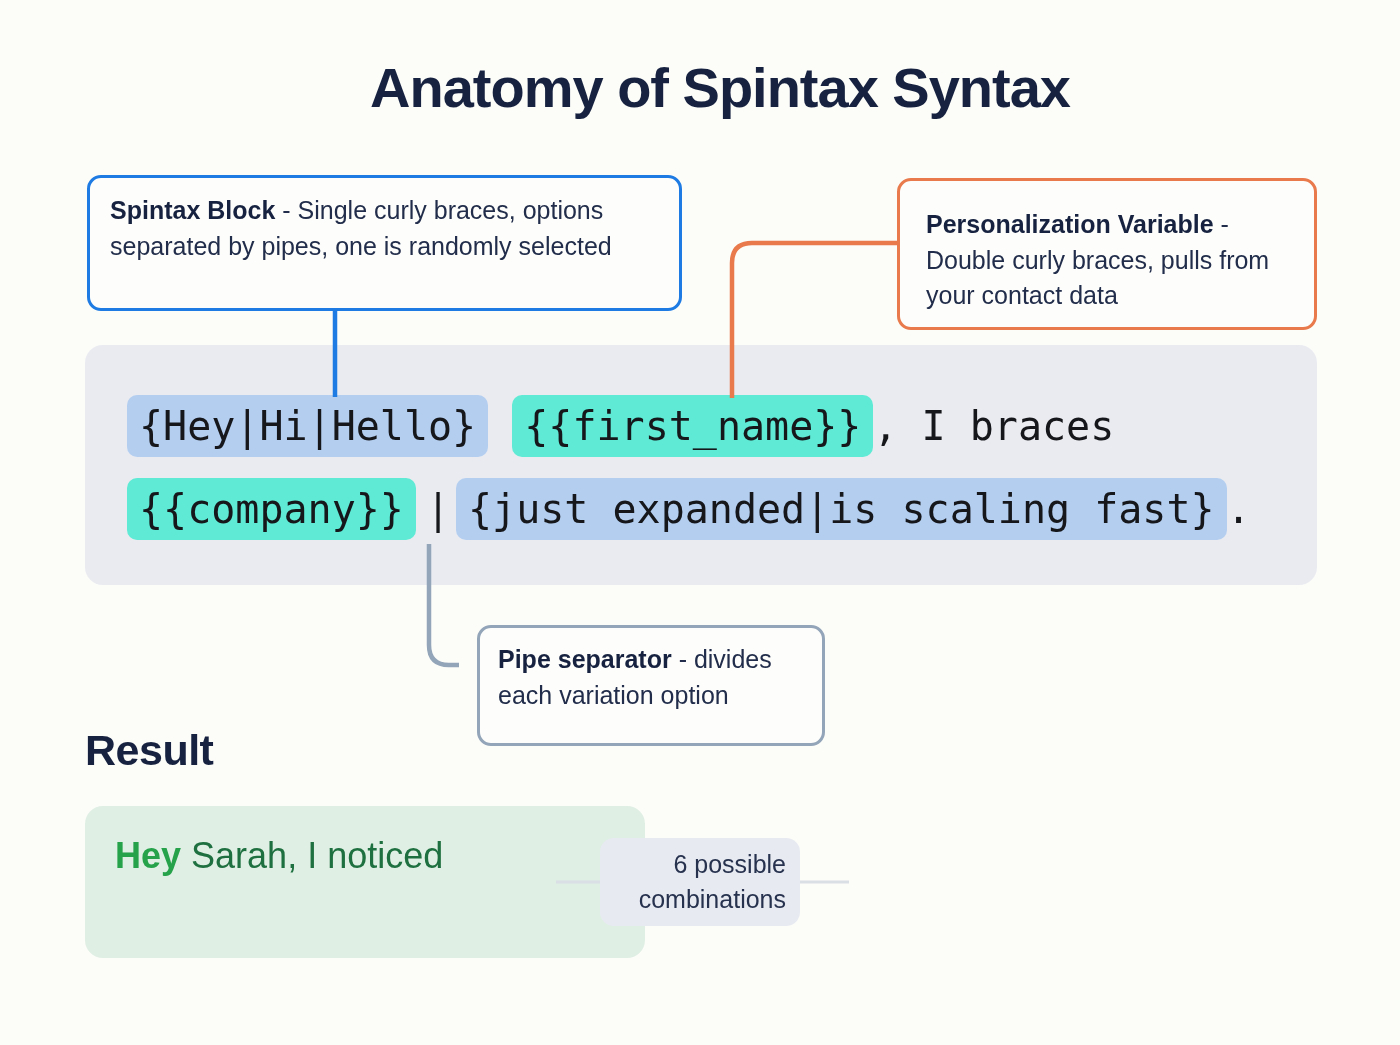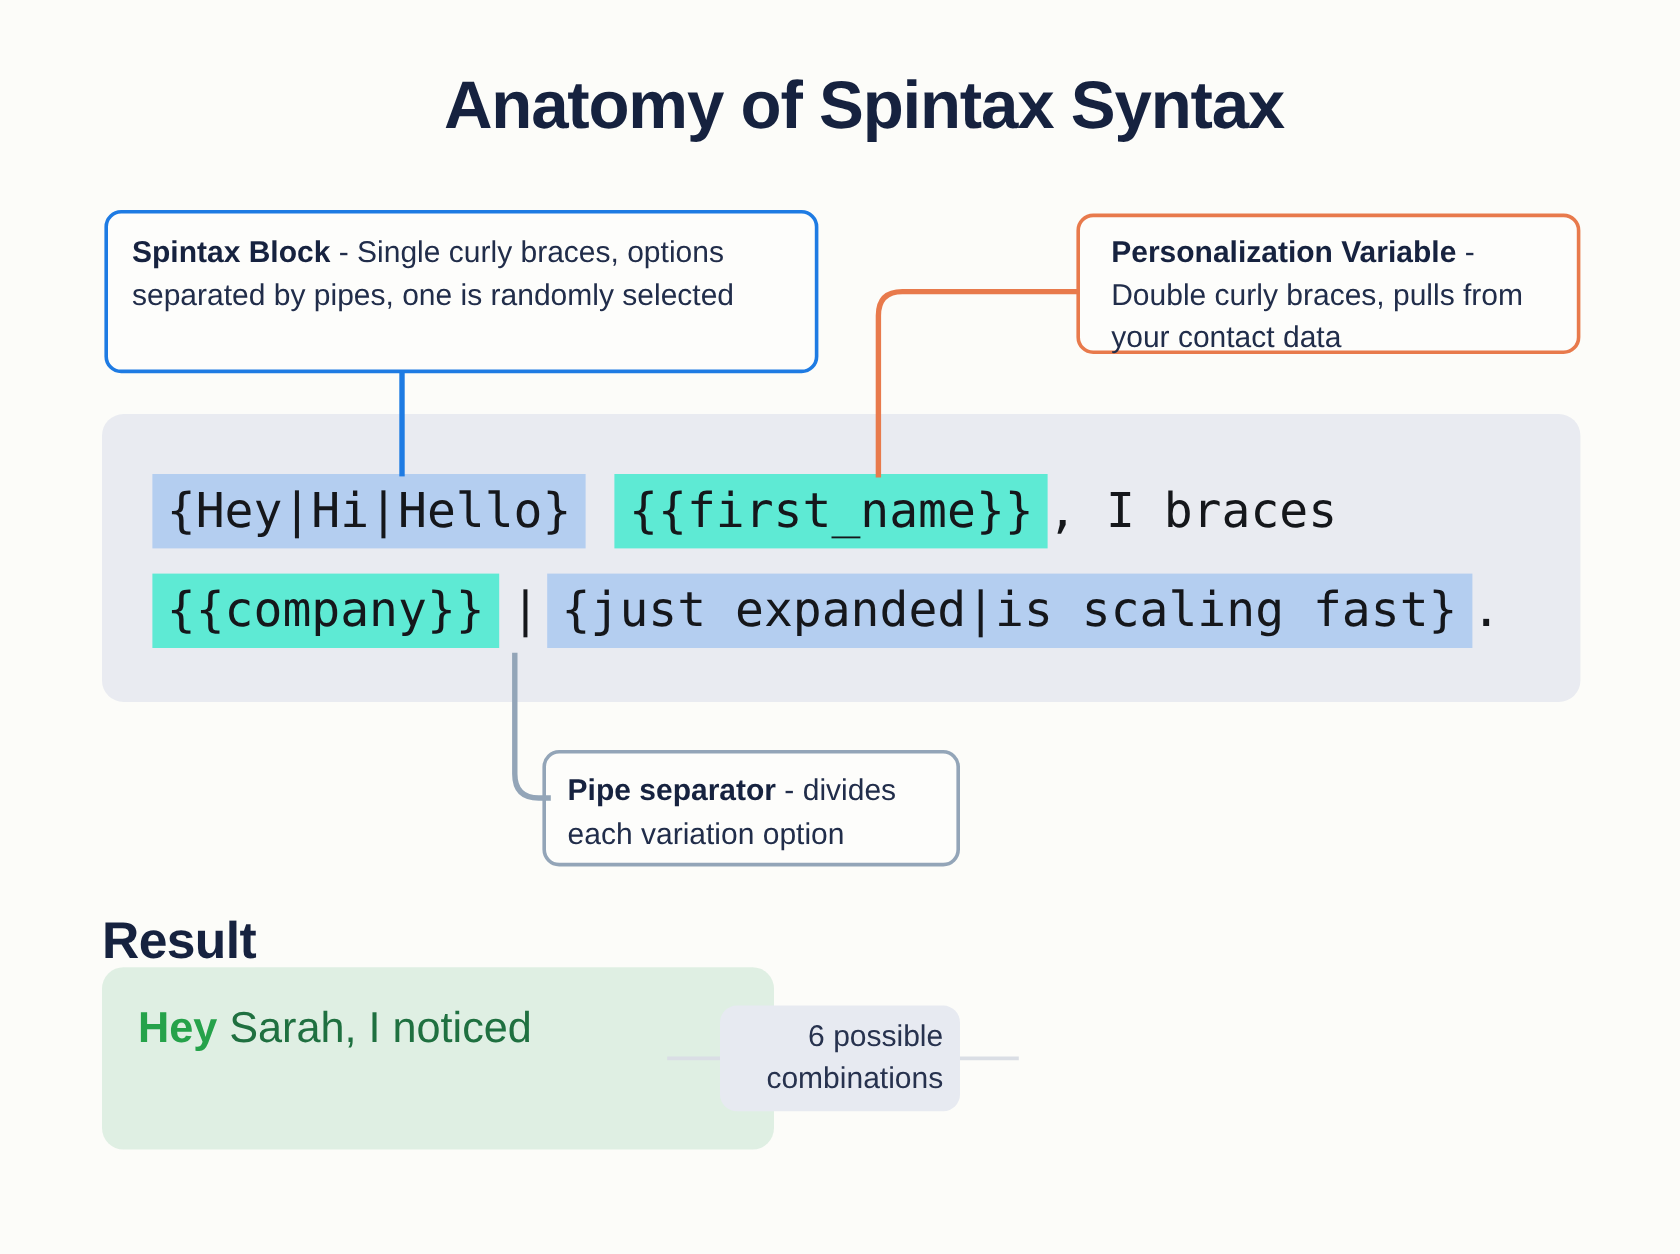--- a/index.html
+++ b/index.html
@@ -21,42 +21,42 @@
     padding-left:20px;
   }
 
   .callout{
     position:absolute;background:#FDFDFB;border-radius:14px;
     padding:15px 20px;font-size:25px;line-height:1.42;color:#212D4A;
     z-index:2;box-sizing:border-box;
   }
   .callout .term{font-weight:700;color:#16223F;}
   .callout-blue{left:87px;top:175px;width:595px;height:136px;border:3.5px solid #1E7BE3;}
-  .callout-orange{left:897px;top:178px;width:420px;height:117px;border:3.5px solid #E87A4C;padding:12px 26px;}
-  .callout-slate{left:452px;top:625px;width:348px;height:97px;border:3.5px solid #93A5B8;padding:14px 18px;}
+  .callout-orange{left:897px;top:178px;width:420px;height:152px;border:3.5px solid #E87A4C;padding:26px 26px;}
+  .callout-slate{left:477px;top:625px;width:348px;height:121px;border:3.5px solid #93A5B8;padding:14px 18px;}
 
   .code-block{
     position:absolute;left:85px;top:345px;width:1232px;height:240px;
     background:#E9EBF1;border-radius:18px;z-index:1;
     box-sizing:border-box;padding:50px 0 0 42px;
     font-family:"DejaVu Sans Mono", monospace;
     font-size:40px;color:#15171B;
   }
   .code-line{white-space:nowrap;height:62px;margin-bottom:21px;line-height:62px;}
   .hl{
     display:inline-block;vertical-align:top;
-    line-height:46px;padding:8px 12px;border-radius:0;
+    line-height:46px;padding:8px 12px;border-radius:10px;
   }
   .hl-blue{background:#B4CEF0;}
   .hl-orange{background:#5eead4;}
   .code-plain{display:inline-block;vertical-align:top;line-height:62px;}
   .pipe-char{margin:0 6px 0 10px;}
 
   .result-heading{
-    position:absolute;left:85px;top:760px;margin:0;
+    position:absolute;left:85px;top:726px;margin:0;
     font-size:43px;font-weight:700;color:#16223F;letter-spacing:-0.5px;
   }
   .result-card{
     position:absolute;top:806px;width:560px;height:152px;
     background:#DFEFE3;border-radius:18px;z-index:2;
     box-sizing:border-box;padding:24px 30px;
   }
   .result-card-left{left:85px;}
   .result-card-right{left:850px;width:468px;}
   .result-card p{margin:0;font-size:36px;line-height:1.42;font-weight:500;color:#1F7040;}

